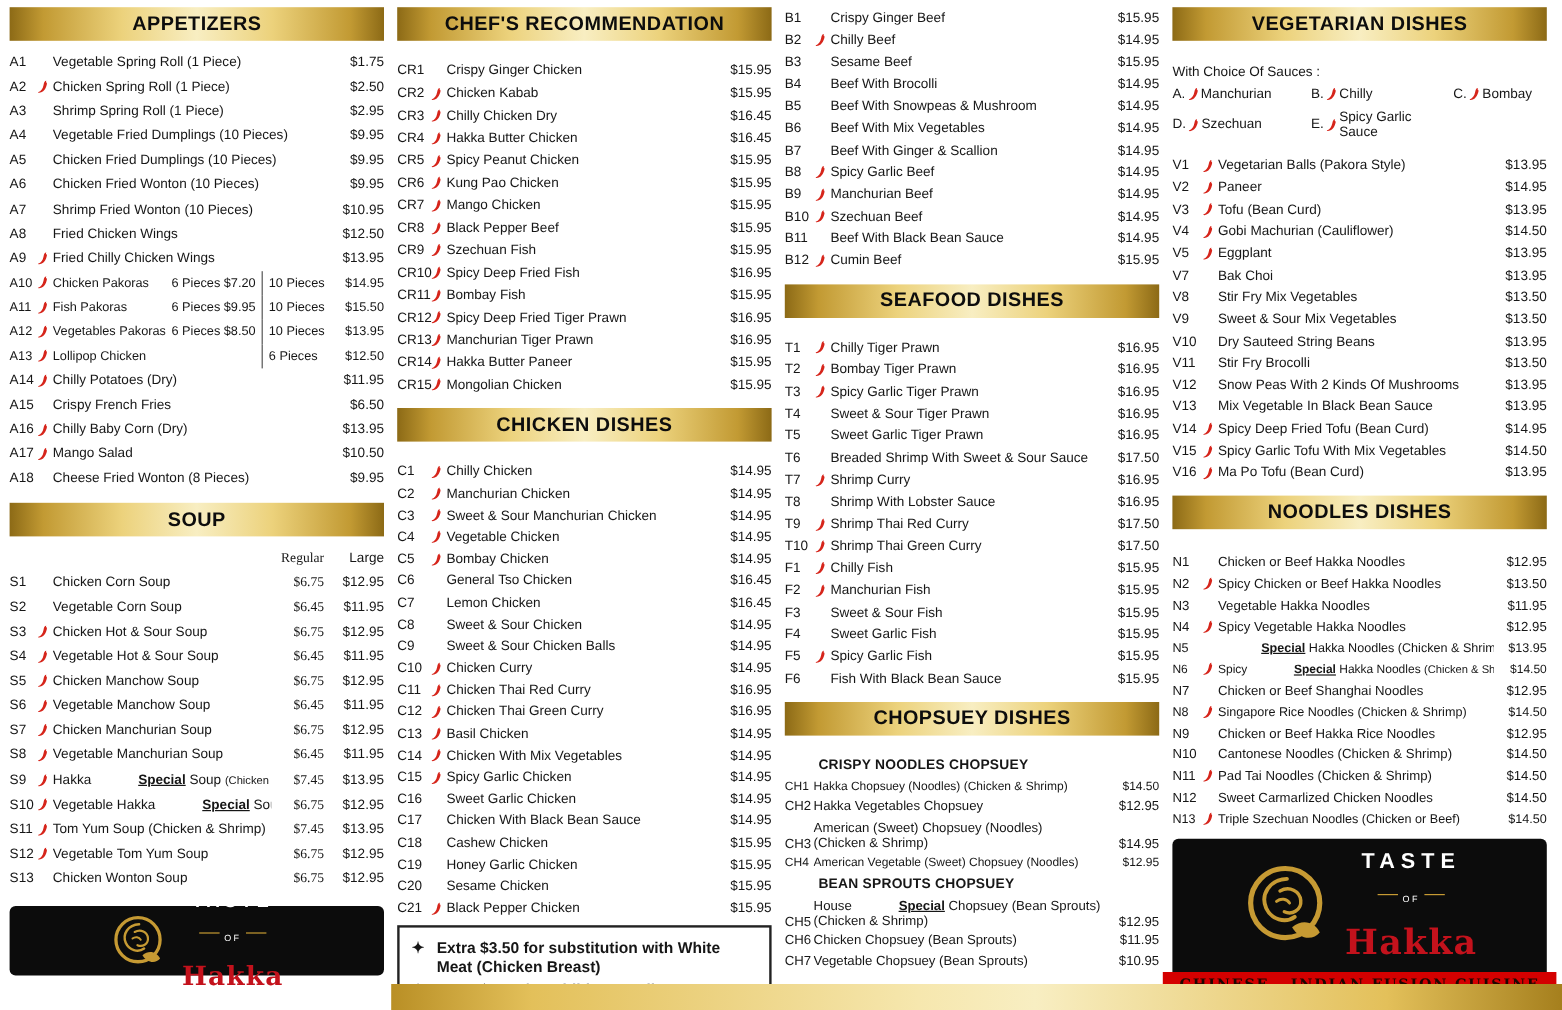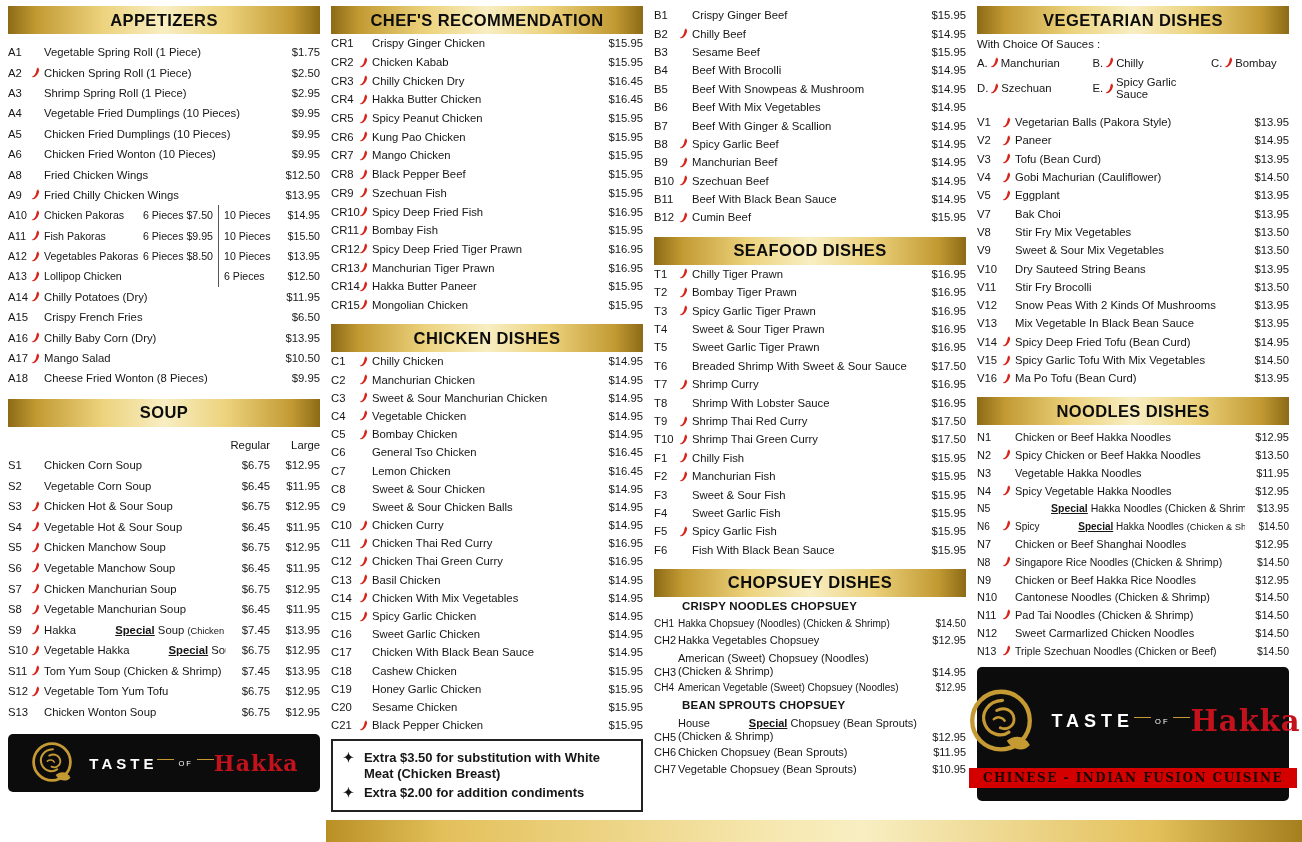--- a/index.html
+++ b/index.html
@@ -11,21 +11,21 @@
     position:relative;
     overflow:hidden;
   }
   .menu { display:flex; gap:11px; padding:6px 8px 0 8px; }
   .col { flex:0 0 312px; width:312px; }
 
   .hdr {
     height:28px; display:flex; align-items:center; justify-content:center;
     background:linear-gradient(90deg,#8c6a16 0%,#c29a33 9%,#ecd27c 30%,#f8eec2 50%,#ecd27c 70%,#c29a33 91%,#8c6a16 100%);
     font-weight:bold; font-size:16.5px; letter-spacing:.4px; color:#0d0d0d;
-    margin-bottom:0;
+    margin-bottom:16px;
   }
   .col1 .hdr { margin-bottom:8px; }
   .mt  { margin-top:10px; }
 
   .row { display:flex; align-items:center; font-size:11.3px; white-space:nowrap; }
   .rows-a .row { height:20.4px; }
   .rows-s .row { height:20.6px; }
   .rows-cr .row { height:18.7px; }
   .rows-c .row { height:18.2px; }
   .rows-b .row { height:18.4px; }
@@ -38,21 +38,21 @@
   .fs105 { font-size:10.5px !important; }
 
   .code { flex:none; width:24px; }
   .col1 .code { width:22px; }
   .col2 .code { width:27px; }
   .chili { flex:none; width:14px; display:flex; align-items:center; }
   .chili-svg { width:10px; height:13px; }
   .nm { flex:1 1 auto; overflow:hidden; }
   .nm div { line-height:1.2; }
   .pr { flex:none; width:44px; text-align:right; }
-  .pr.reg { width:44px; }
+  .pr.reg { width:44px;font-family:Liberation Serif, serif; }
   .pr.lg { width:50px; }
 
   .row.pak { font-size:10.6px; }
   .row.pak .nm { flex:0 0 auto; }
   .row.pak .mid { flex:1 1 auto; text-align:right; padding-right:5px; }
   .row.pak .qty { flex:none; width:60px; border-left:1.5px solid #555; padding-left:5px; align-self:stretch; display:flex; align-items:center; }
   .row.pak .pr { width:42px; }
 
   .sp { font-weight:bold; text-decoration:underline;padding-left:36px; }
   .cond { font-size:9.3px; }
@@ -78,21 +78,21 @@
 
   .logo-box {
     background:#0c0c0c; border-radius:5px;
     display:flex; align-items:center; justify-content:center; gap:14px;
   }
   .logo-left { height:58px; margin-top:12px; }
   .logo-right { height:134px; margin-top:10px; flex-direction:column; gap:6px; padding-top:6px; }
   .logo-main { display:flex; align-items:center; gap:14px; }
   .dragon-svg { width:46px; height:46px; }
   .logo-right .dragon-svg { width:72px; height:72px; }
-  .logo-text { display:flex; align-items:center; }
+  .logo-text { display:flex; flex-direction:column; align-items:center;gap:16px; }
   .logo-taste { color:#fff; font-weight:bold; font-size:15px; letter-spacing:4px; }
   .logo-right .logo-taste { font-size:18px; letter-spacing:5px; }
   .logo-of { color:#fff; font-size:7.5px; letter-spacing:2px; display:flex; gap:4px; margin:1px 0; }
   .logo-of .rule { width:17px; height:1px; background:#c69a33; }
   .logo-hakka { font-family:"DejaVu Serif", serif; font-weight:bold; color:#c3121c; font-size:22px; letter-spacing:1px; line-height:1; }
   .logo-right .logo-hakka { font-size:29px; }
   .banner {
     background:#d40000; color:#1d0800; font-family:"DejaVu Serif", serif;
     font-weight:bold; font-size:12px; letter-spacing:1.5px;
     padding:3px 14px; margin-top:4px; white-space:nowrap;text-align:right;
@@ -146,20 +146,26 @@
           <span class="nm">Chicken Fried Dumplings (10 Pieces)</span>
           <span class="pr">$9.95</span>
         </div>
         <div class="row">
           <span class="code">A6</span>
           <span class="chili"></span>
           <span class="nm">Chicken Fried Wonton (10 Pieces)</span>
           <span class="pr">$9.95</span>
         </div>
         <div class="row">
+          <span class="code">A7</span>
+          <span class="chili"></span>
+          <span class="nm">Shrimp Fried Wonton (10 Pieces)</span>
+          <span class="pr">$10.95</span>
+        </div>
+        <div class="row">
           <span class="code">A8</span>
           <span class="chili"></span>
           <span class="nm">Fried Chicken Wings</span>
           <span class="pr">$12.50</span>
         </div>
         <div class="row">
           <span class="code">A9</span>
           <span class="chili">
             <svg class="chili-svg" viewBox="0 0 20 22">
               <path d="M14.2 2.6c.5-1.2 1.6-1.9 3-1.8-.5.8-.7 1.6-.5 2.4 1.3.6 1.8 1.7 1.4 3.2-.3 1.2-.7 2.5-1.2 4-1 3.1-2.6 5.6-5 7.6-2 1.6-4.2 2.5-6.6 2.6-1 0-1.6-.3-2-.9 2.7-1 4.8-2.6 6.3-4.7 1.3-1.8 2.3-4.2 2.9-7.1l.8-3.6c.2-.7.5-1.3.9-1.7z" fill="#d6251b"></path>
@@ -169,21 +175,21 @@
           <span class="pr">$13.95</span>
         </div>
         <div class="row pak">
           <span class="code">A10</span>
           <span class="chili">
             <svg class="chili-svg" viewBox="0 0 20 22">
               <path d="M14.2 2.6c.5-1.2 1.6-1.9 3-1.8-.5.8-.7 1.6-.5 2.4 1.3.6 1.8 1.7 1.4 3.2-.3 1.2-.7 2.5-1.2 4-1 3.1-2.6 5.6-5 7.6-2 1.6-4.2 2.5-6.6 2.6-1 0-1.6-.3-2-.9 2.7-1 4.8-2.6 6.3-4.7 1.3-1.8 2.3-4.2 2.9-7.1l.8-3.6c.2-.7.5-1.3.9-1.7z" fill="#d6251b"></path>
             </svg>
           </span>
           <span class="nm">Chicken Pakoras</span>
-          <span class="mid">6 Pieces $7.50</span>
+          <span class="mid">6 Pieces $7.20</span>
           <span class="qty">10 Pieces</span>
           <span class="pr">$14.95</span>
         </div>
         <div class="row pak">
           <span class="code">A11</span>
           <span class="chili">
             <svg class="chili-svg" viewBox="0 0 20 22">
               <path d="M14.2 2.6c.5-1.2 1.6-1.9 3-1.8-.5.8-.7 1.6-.5 2.4 1.3.6 1.8 1.7 1.4 3.2-.3 1.2-.7 2.5-1.2 4-1 3.1-2.6 5.6-5 7.6-2 1.6-4.2 2.5-6.6 2.6-1 0-1.6-.3-2-.9 2.7-1 4.8-2.6 6.3-4.7 1.3-1.8 2.3-4.2 2.9-7.1l.8-3.6c.2-.7.5-1.3.9-1.7z" fill="#d6251b"></path>
             </svg>
           </span>
@@ -382,21 +388,21 @@
           <span class="pr reg">$7.45</span>
           <span class="pr lg">$13.95</span>
         </div>
         <div class="row">
           <span class="code">S12</span>
           <span class="chili">
             <svg class="chili-svg" viewBox="0 0 20 22">
               <path d="M14.2 2.6c.5-1.2 1.6-1.9 3-1.8-.5.8-.7 1.6-.5 2.4 1.3.6 1.8 1.7 1.4 3.2-.3 1.2-.7 2.5-1.2 4-1 3.1-2.6 5.6-5 7.6-2 1.6-4.2 2.5-6.6 2.6-1 0-1.6-.3-2-.9 2.7-1 4.8-2.6 6.3-4.7 1.3-1.8 2.3-4.2 2.9-7.1l.8-3.6c.2-.7.5-1.3.9-1.7z" fill="#d6251b"></path>
             </svg>
           </span>
-          <span class="nm">Vegetable Tom Yum Tofu</span>
+          <span class="nm">Vegetable Tom Yum Soup</span>
           <span class="pr reg">$6.75</span>
           <span class="pr lg">$12.95</span>
         </div>
         <div class="row">
           <span class="code">S13</span>
           <span class="chili"></span>
           <span class="nm">Chicken Wonton Soup</span>
           <span class="pr reg">$6.75</span>
           <span class="pr lg">$12.95</span>
         </div>

